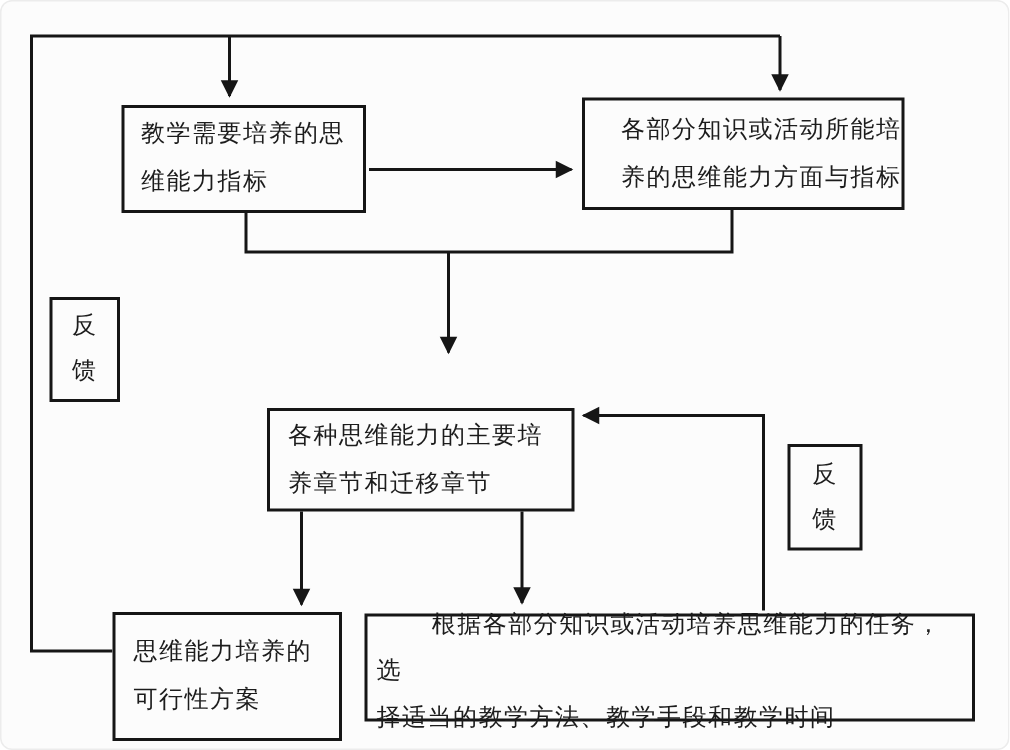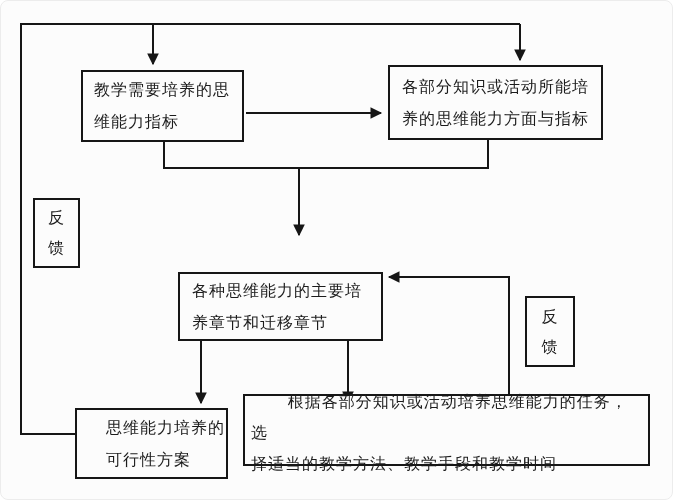--- a/index.html
+++ b/index.html
@@ -23,24 +23,24 @@
     display:flex;
     flex-direction:column;
     justify-content:center;
     white-space:pre-line;
     font-size:16px;
     line-height:32px;
     letter-spacing:1px;
   }
   .node .txt{white-space:pre-line;}
   #box-teaching-indicators{left:80px;top:69px;width:163px;height:72px;padding-left:11px;}
-  #box-knowledge-activity{left:387px;top:64px;width:215px;height:75px;padding-left:12px;}
+  #box-knowledge-activity{left:387px;top:64px;width:215px;height:75px;padding-left:12px;text-align:right;}
   #box-cultivation-chapters{left:177px;top:239px;width:205px;height:69px;padding-left:12px;margin-top:32px;}
-  #box-feasibility{left:74px;top:407px;width:153px;height:71px;padding-left:29px;}
-  #box-teaching-methods{left:242px;top:393px;width:407px;height:72px;padding:4px 6px 0 6px;line-height:31px;}
+  #box-feasibility{left:74px;top:407px;width:153px;height:86px;padding-left:12px;}
+  #box-teaching-methods{left:242px;top:408px;width:407px;height:72px;padding:4px 6px 0 6px;line-height:31px;}
   #box-teaching-methods .txt{text-indent:2.3em;}
   #feedback-left{left:32px;top:197px;width:47px;height:70px;text-align:center;line-height:30px;}
   #feedback-right{left:524px;top:295px;width:50px;height:71px;text-align:center;line-height:30px;}
   .wire{stroke:#161616;stroke-width:2;fill:none;}
 </style>
 </head>
 <body>
 
 <div id="stage">
 

